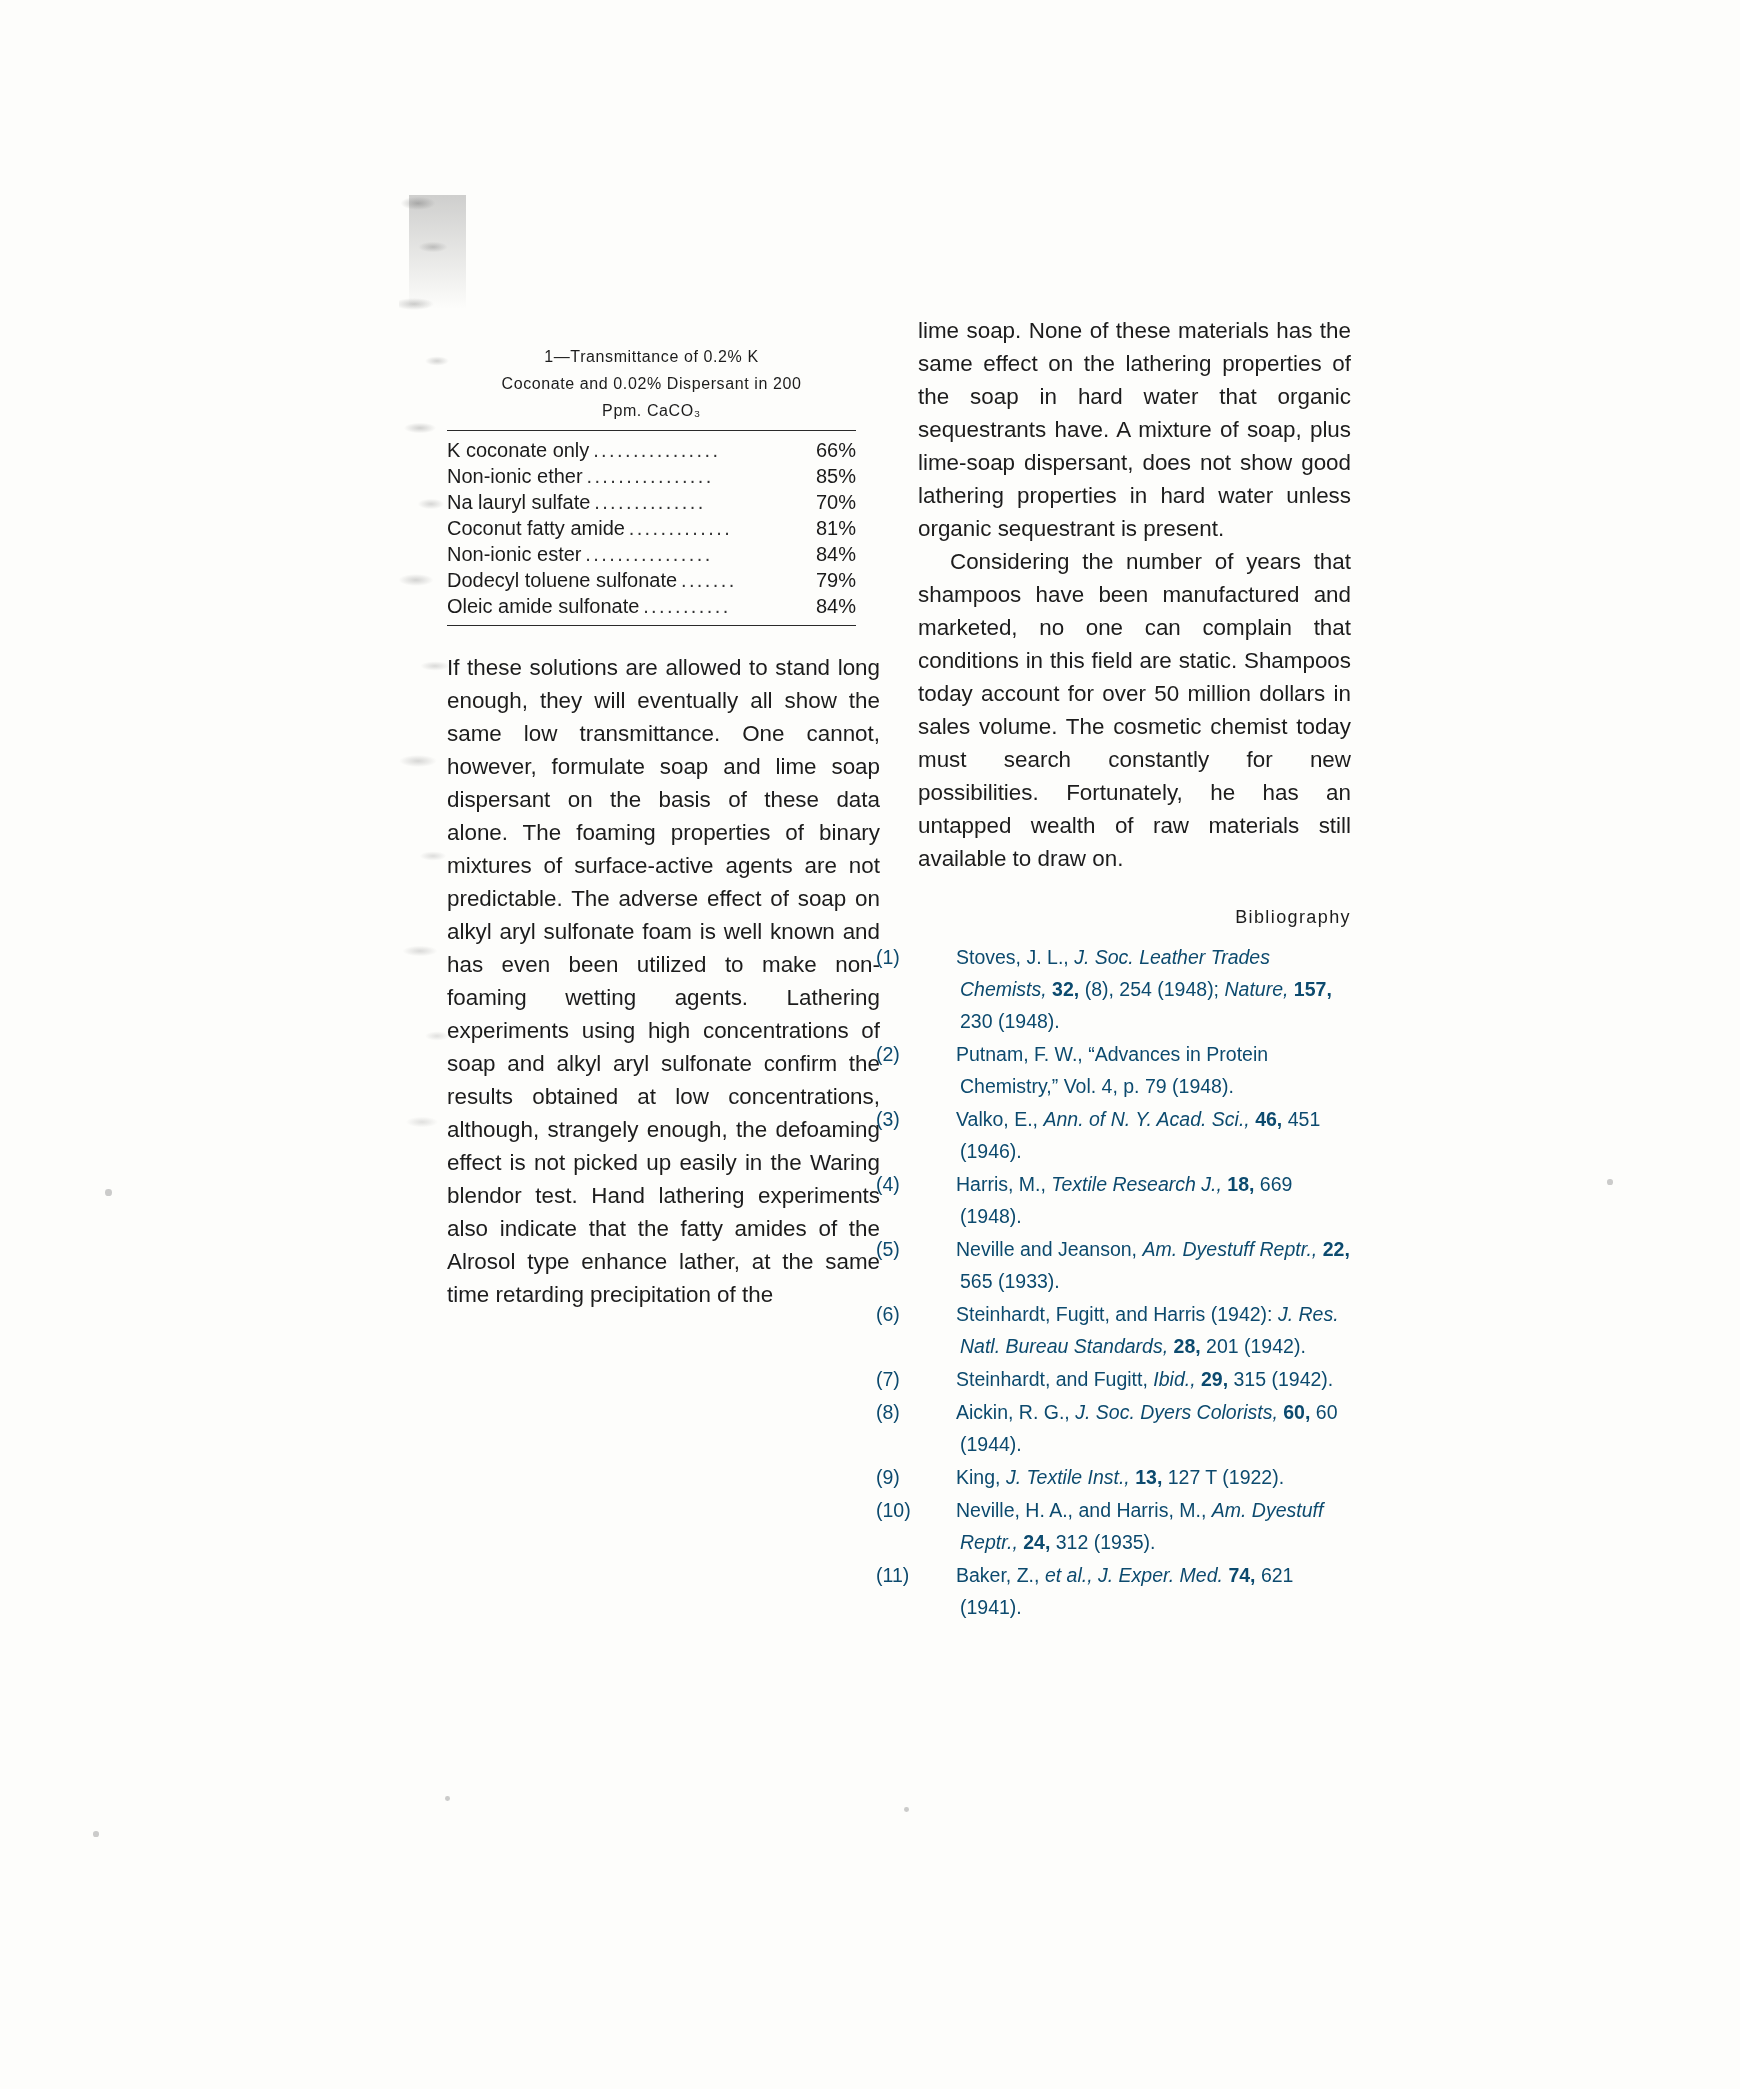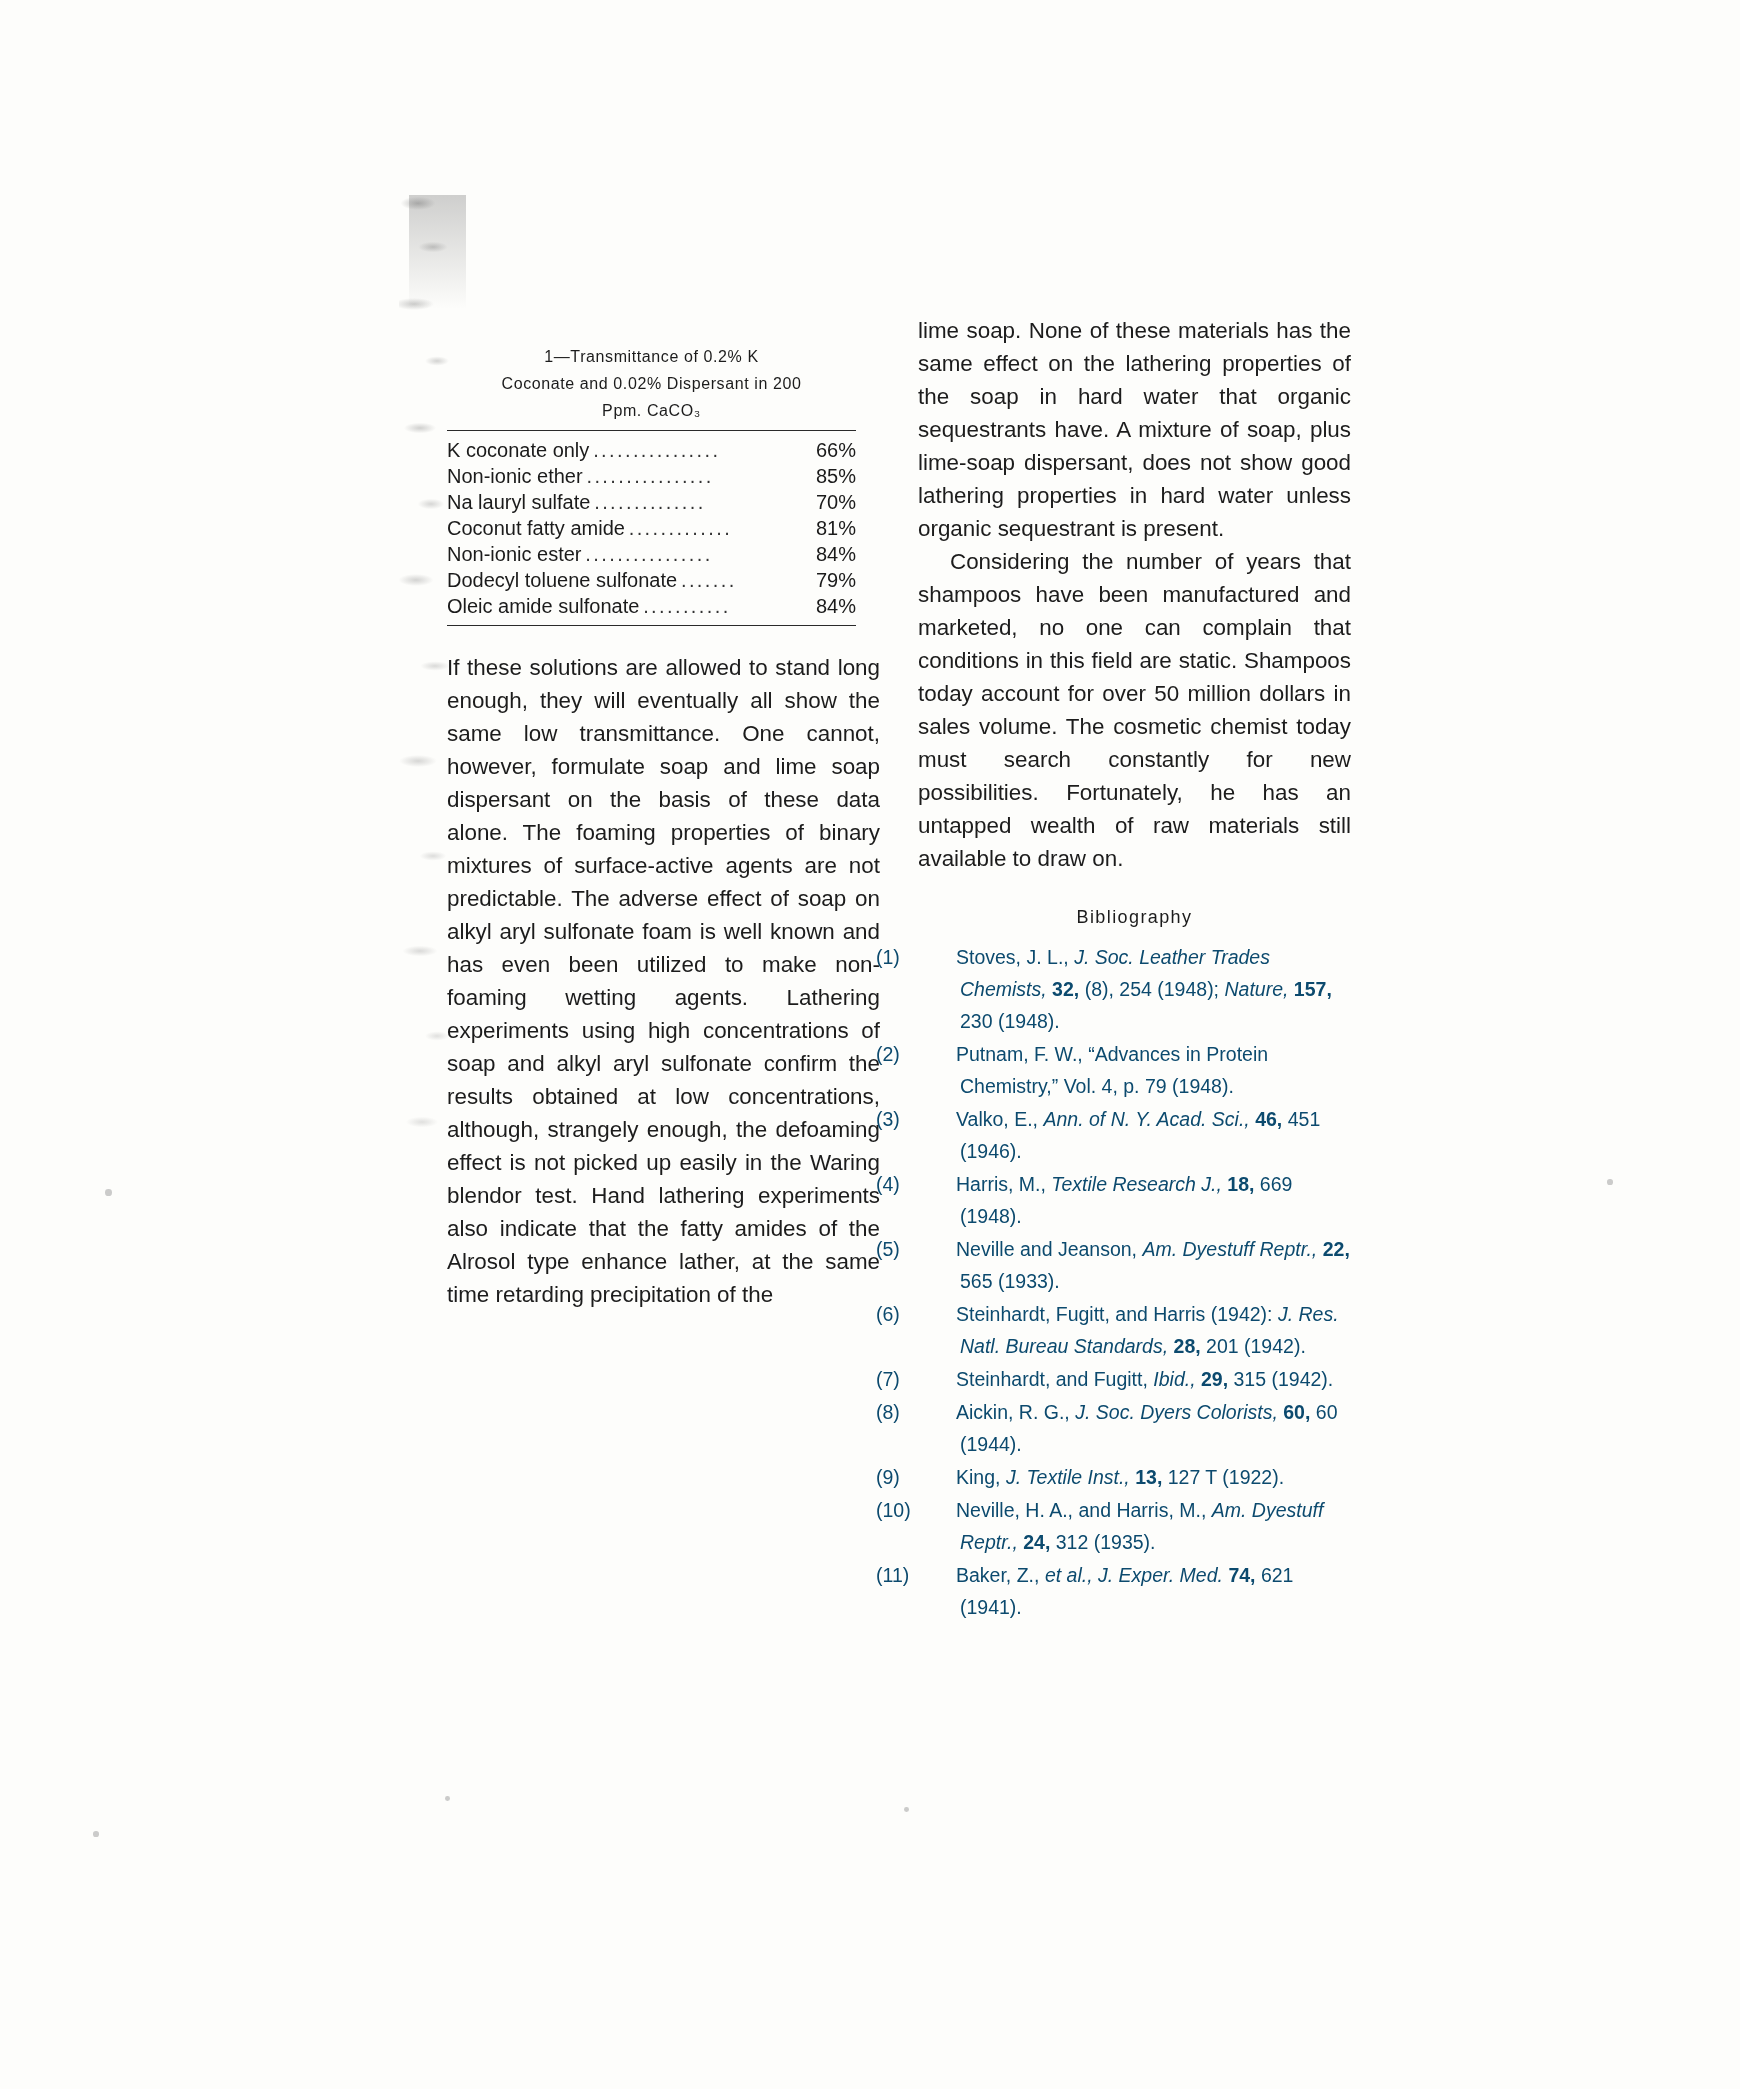--- a/index.html
+++ b/index.html
@@ -154,21 +154,21 @@
     color: #333;
   }
   td.val-cell {
     text-align: right;
     width: 22%;
   }
 
   
   #bib-head {
     margin-top: 32px;
-    text-align: center;
+    text-align: right;
     font-family: "Liberation Sans", sans-serif;
     font-size: 18px;
     letter-spacing: 1.4px;
     color: #1c1c1c;
   }
   ol.bib {
     list-style: none;
     margin: 13.3px 0 0 0;
     padding: 0;
   }

